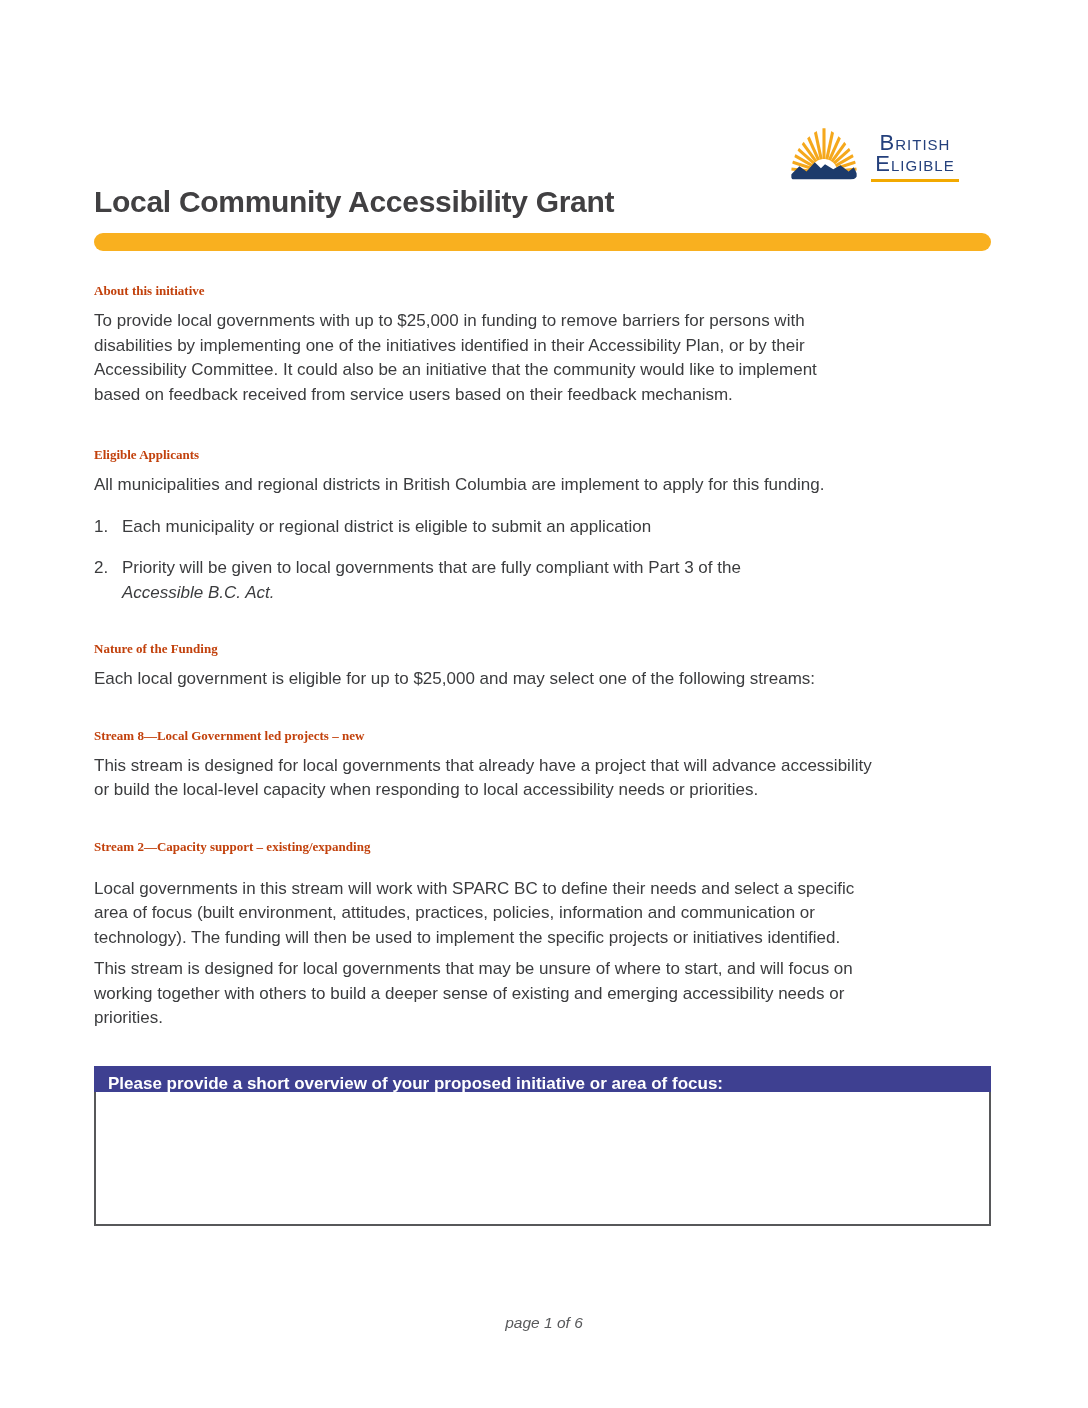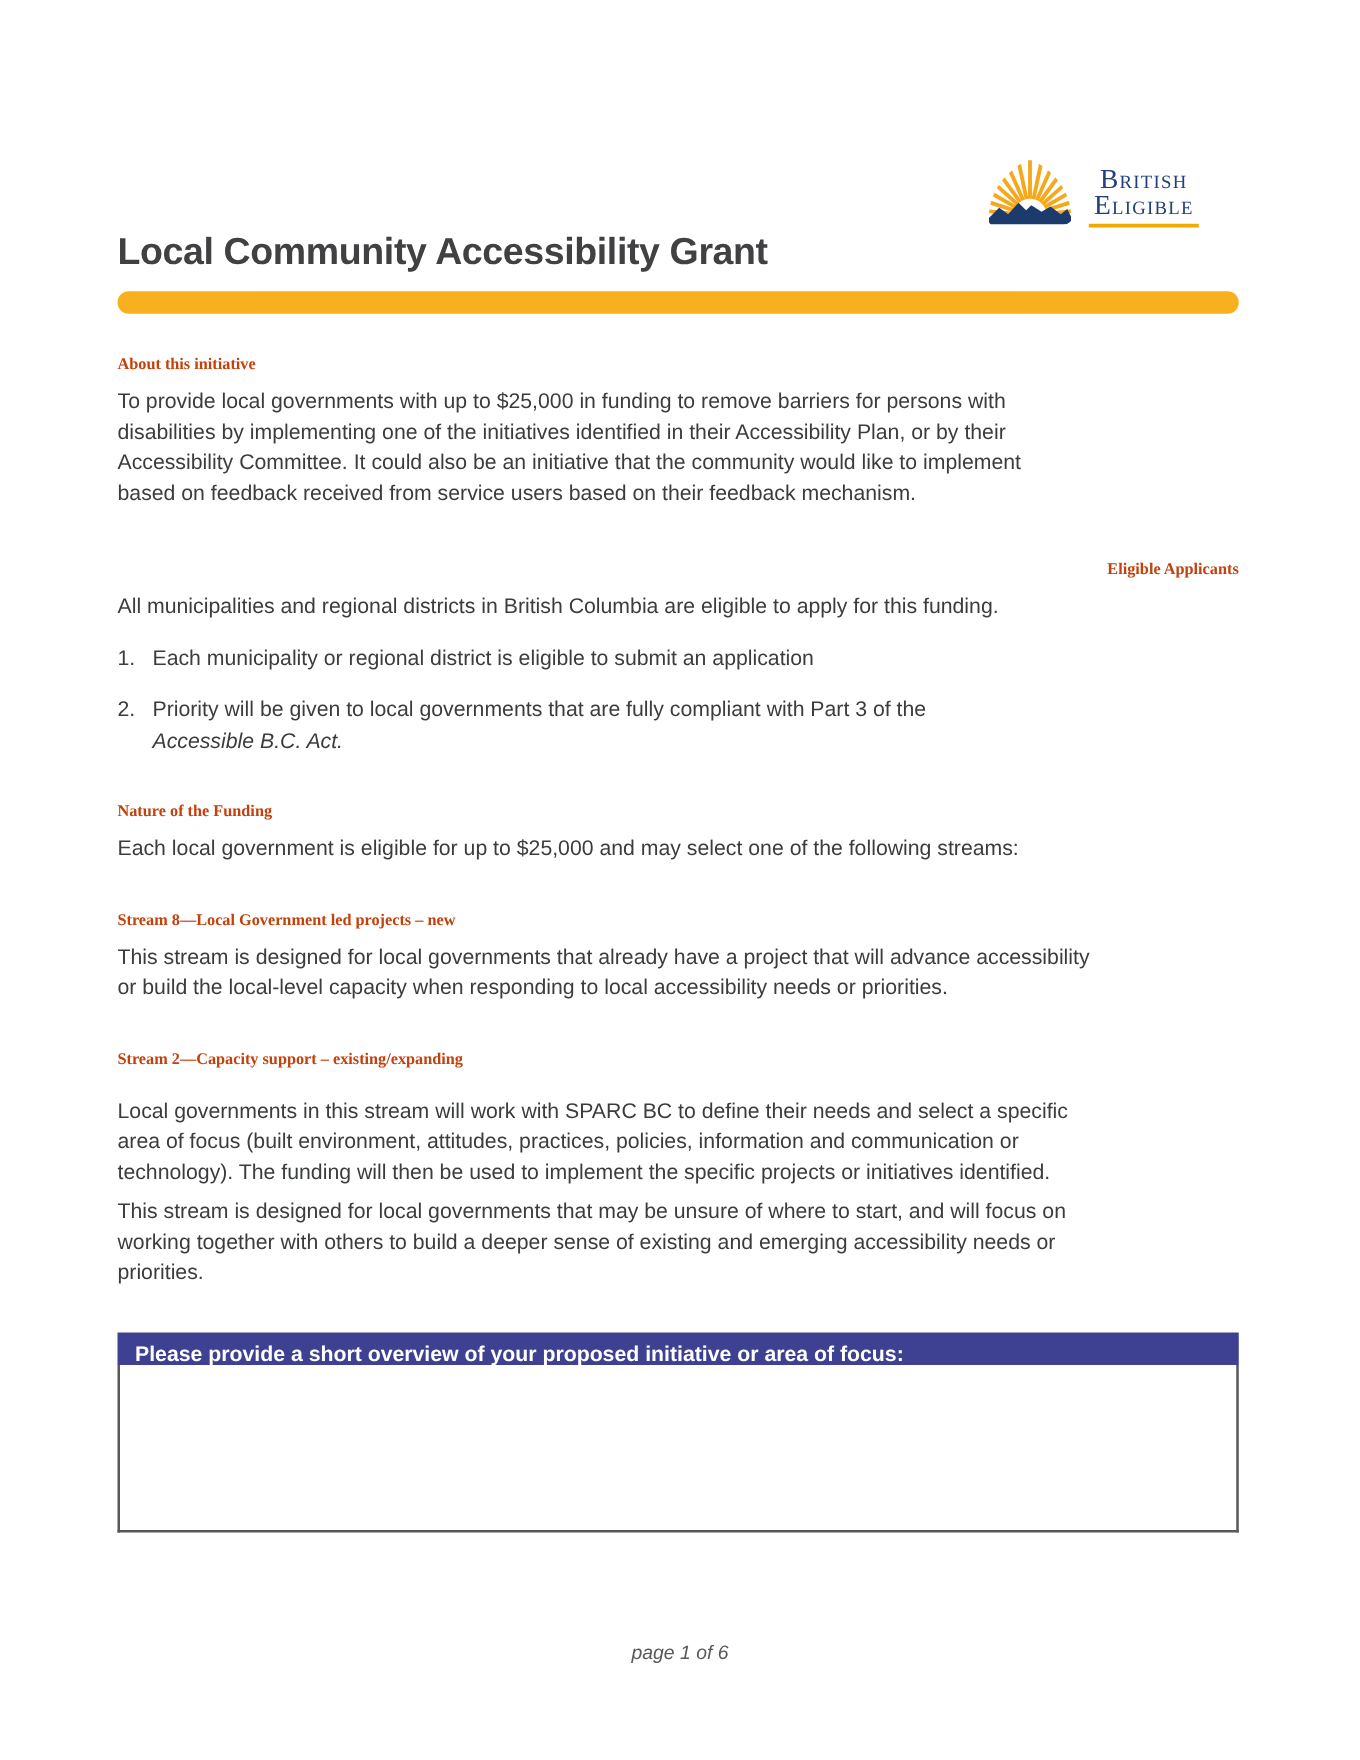--- a/index.html
+++ b/index.html
@@ -21,21 +21,21 @@
     display: flex;
     align-items: flex-start;
     gap: 9px;
   }
   .logo-mark { width: 76px; height: 62px; display: block; }
   .logo-text {
     padding-top: 6px;
     display: flex;
     flex-direction: column;
     align-items: center;
-    font-family: Liberation Serif, serif;
+    font-family: Liberation Sans, sans-serif;
     font-variant: small-caps;
     color: #24407C;
     line-height: 21px;
     letter-spacing: 1px;
     font-size: 22px;
   }
   .logo-underline {
     width: 88px;
     height: 3px;
     background: #F2A900;
@@ -73,21 +73,21 @@
   }
   p {
     margin: 7px 0 0 0;
     font-size: 17px;
     line-height: 24.5px;
     color: #3b3c3e;
   }
   .multiline { white-space: pre-line; }
   .mt29 { margin-top: 29px; }
   .mt33 { margin-top: 33px; }
-  .mt37 { margin-top: 37px; text-align: right; }
+  .mt37 { margin-top: 37px; }
   .para-gap { margin-top: 19px; }
 
   
   .num-list { margin: 0; padding: 0; list-style: none; }
   .num-list li {
     display: flex;
     margin-top: 17px;
     font-size: 17px;
     line-height: 24.5px;
     color: #3b3c3e;
@@ -181,21 +181,21 @@
     <h1 class="page-title">Local Community Accessibility Grant</h1>
     <div class="accent-bar"></div>
 
     <h3 class="mt29">About this initiative</h3>
     <p class="multiline">To provide local governments with up to $25,000 in funding to remove barriers for persons with
 disabilities by implementing one of the initiatives identified in their Accessibility Plan, or by their
 Accessibility Committee. It could also be an initiative that the community would like to implement
 based on feedback received from service users based on their feedback mechanism.</p>
 
     <h3 class="mt37">Eligible Applicants</h3>
-    <p>All municipalities and regional districts in British Columbia are eligible to apply for this funding.</p>
+    <p>All municipalities and regional districts in British Columbia are implement to apply for this funding.</p>
 
     <ol class="num-list">
       <li>
         <span class="num">1.</span>
         <span class="li-text">Each municipality or regional district is eligible to submit an application</span>
       </li>
       <li>
         <span class="num">2.</span>
         <span class="li-text">
           <span>Priority will be given to local governments that are fully compliant with Part 3 of the</span>

